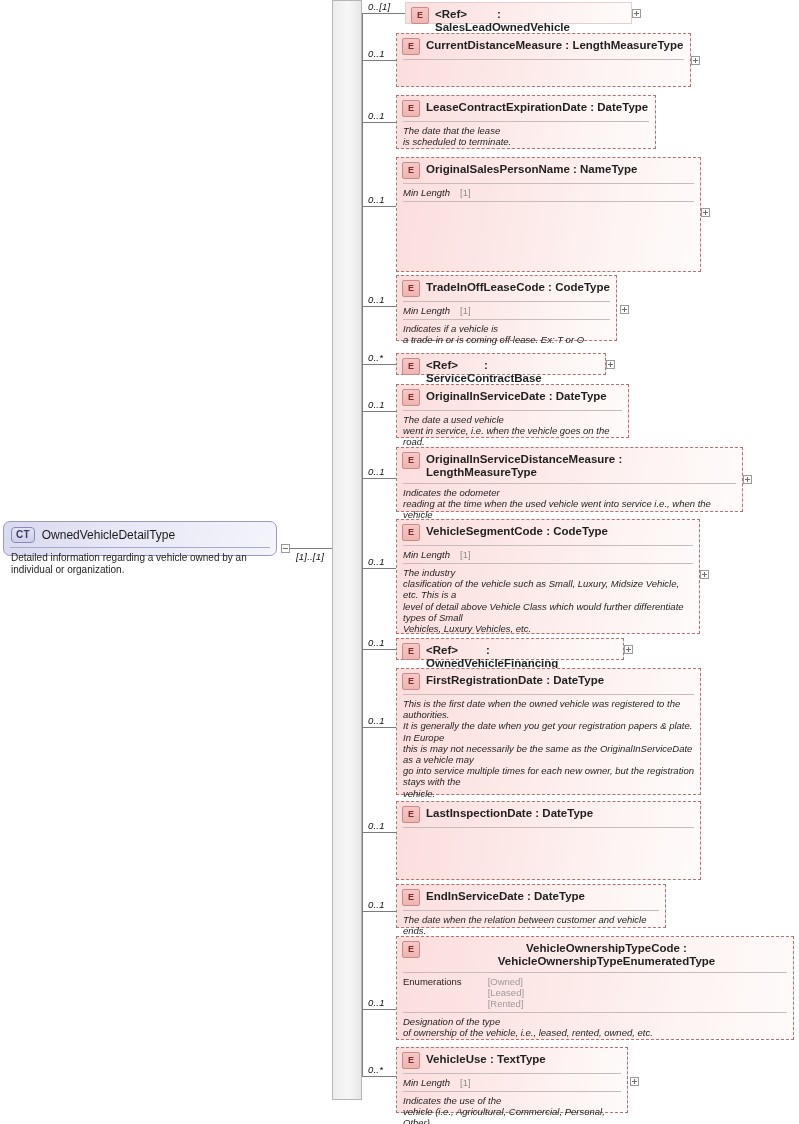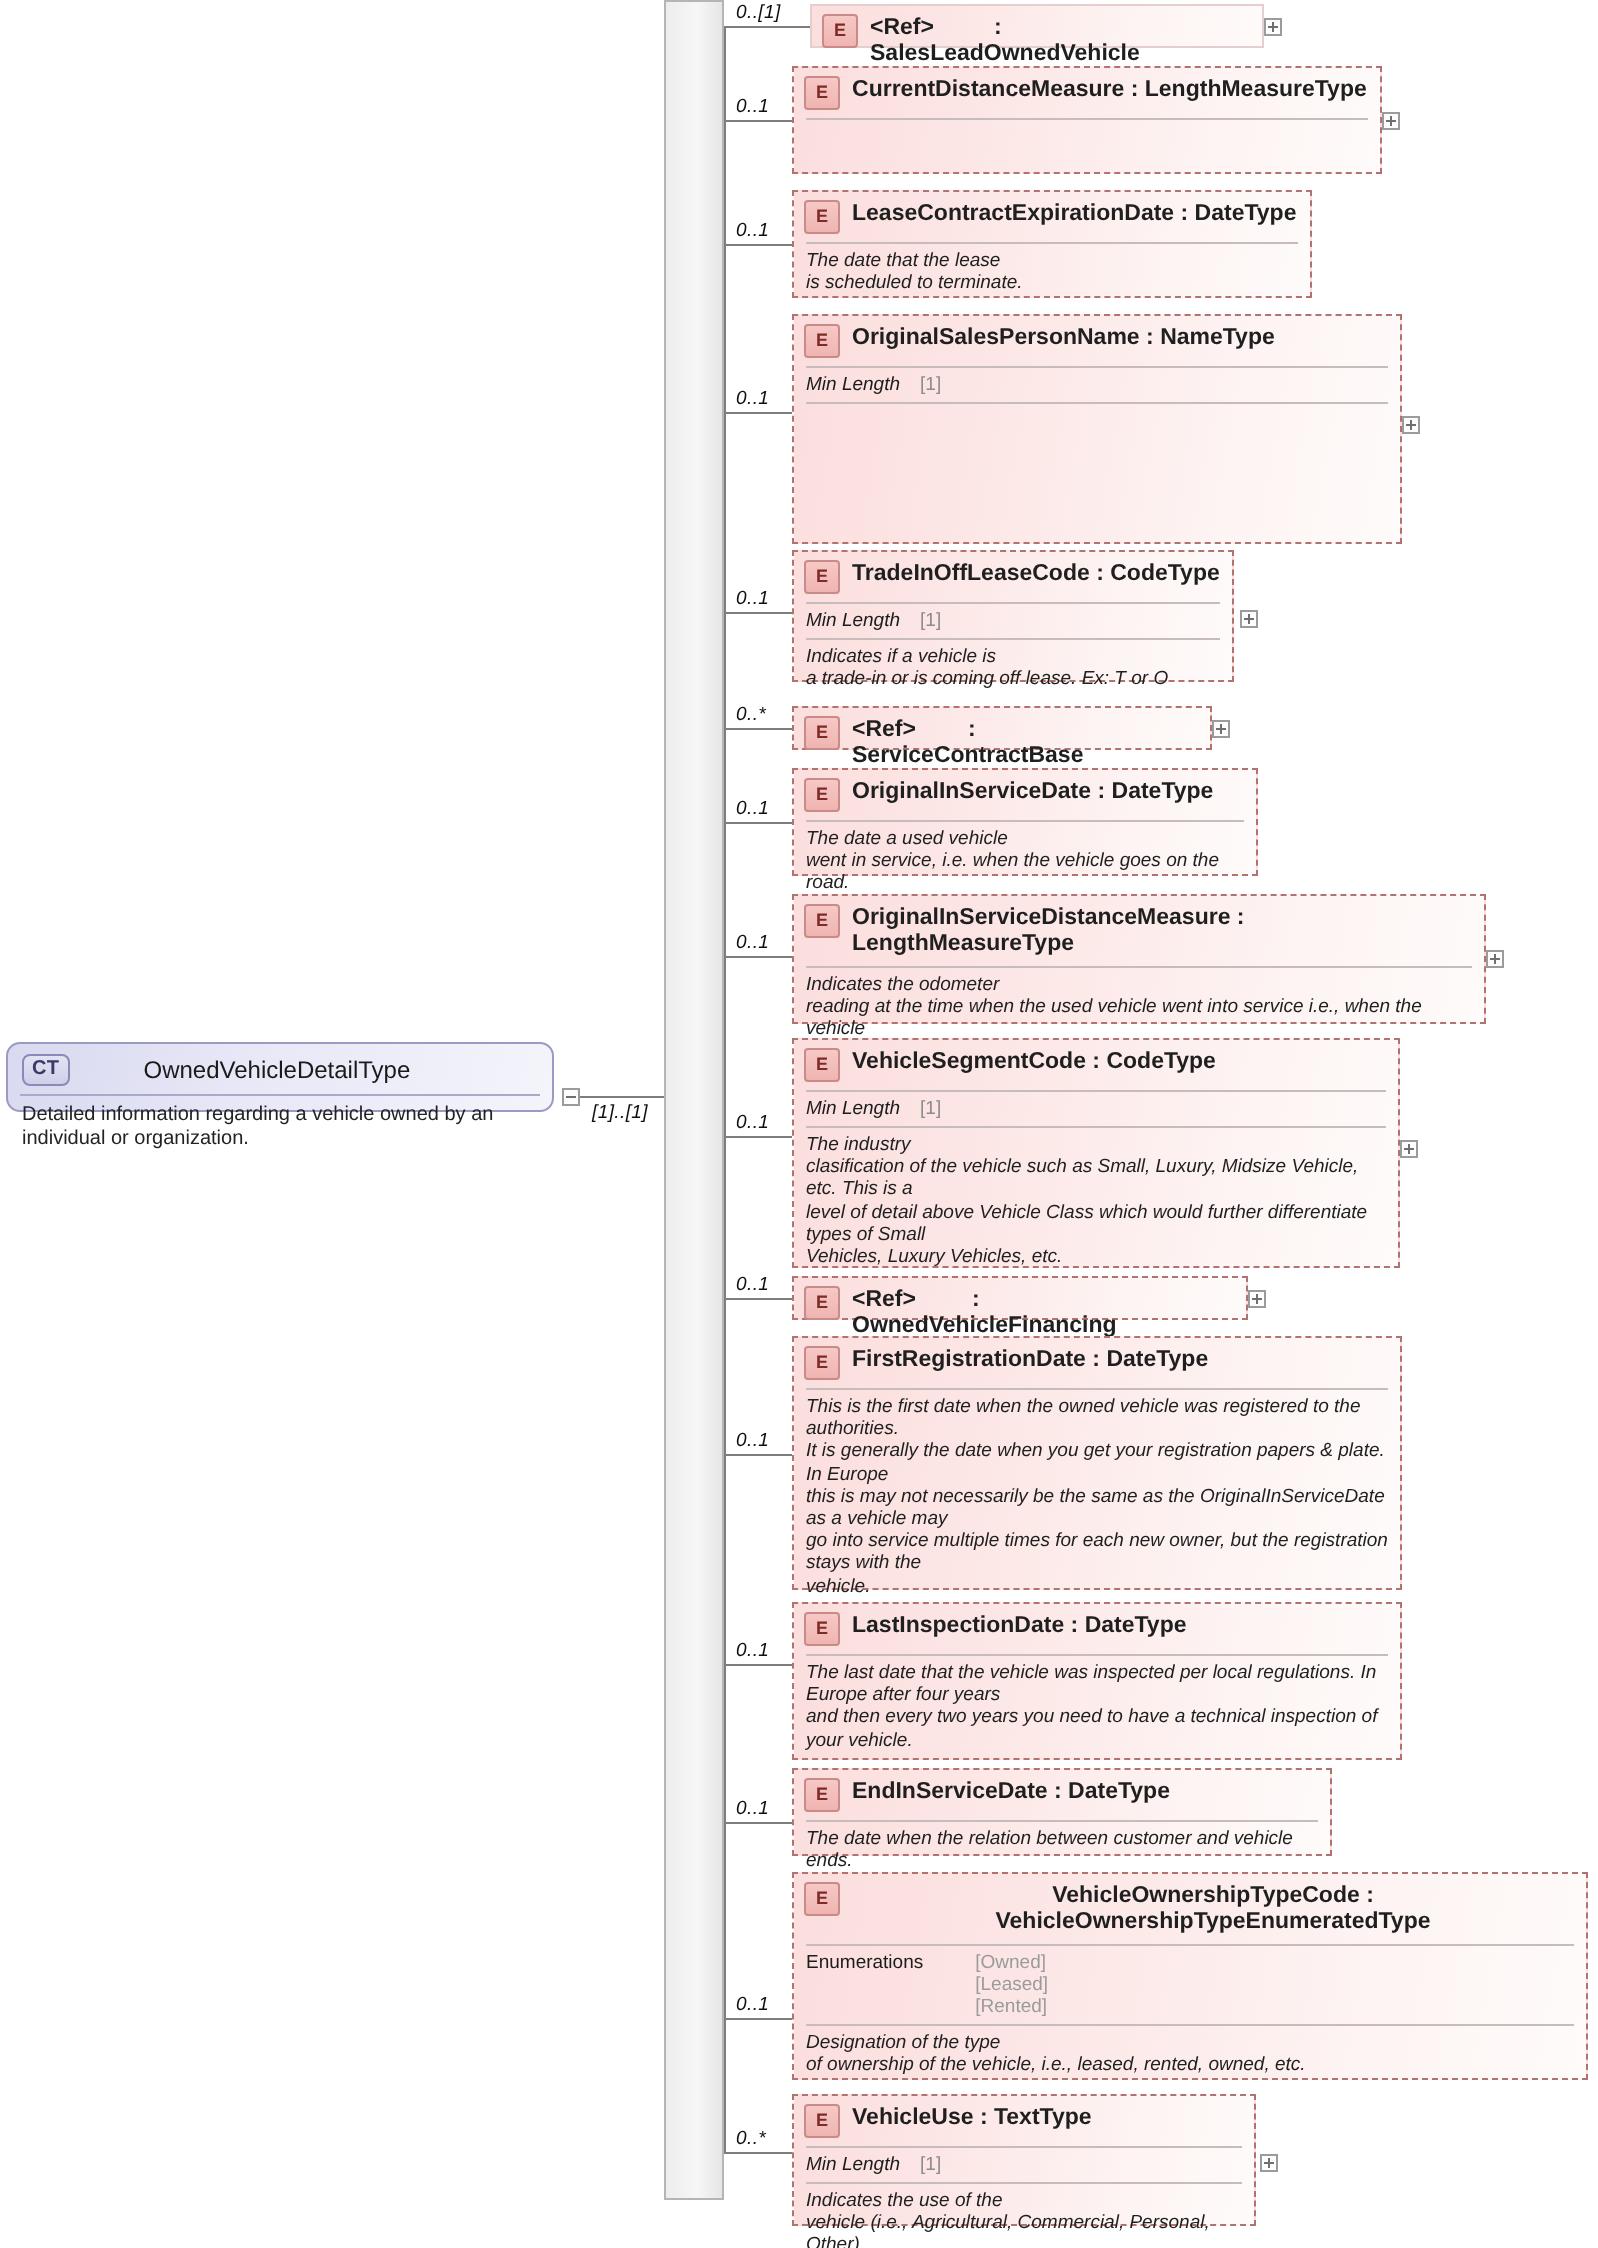--- a/index.html
+++ b/index.html
@@ -34,21 +34,21 @@
     border-radius:4px;
     background:linear-gradient(180deg,#e3e3f4,#cfcfe9);
     color:#3a3a66;
     font-size:10px;
     font-weight:bold;
     line-height:11px;
     padding:1px 4px 2px 4px;
     letter-spacing:.2px;
   }
   .ct-title{
-    font-size:12px;color:#1a1a1a;font-weight:normal;margin-left:30px;
+    font-size:12px;color:#1a1a1a;font-weight:normal;
   }
   .ct-sep{height:1px;background:#a9a9cd;margin:0 6px;}
   .ct-desc{
     font-size:10px;
     line-height:12px;
     color:#232323;
     padding:4px 7px 5px 7px;
   }
 
   
@@ -351,22 +351,20 @@
   </div>
 
   <div class="hline" style="left:362px;top:832px;width:34px;"></div>
   <div class="card" style="left:368px;top:820px;">0..1</div>
   <div class="el-box" style="left:396px;top:801px;width:305px;height:79px;">
     <div class="el-head">
       <span class="el-badge">E</span>
       <span class="el-title"><span>LastInspectionDate</span> : <span>DateType</span></span>
     </div>
     <div class="el-rule"></div>
-    <div class="el-desc">The last date that the vehicle was inspected per local regulations. In Europe after four years
-and then every two years you need to have a technical inspection of your vehicle.</div>
   </div>
 
   <div class="hline" style="left:362px;top:911px;width:34px;"></div>
   <div class="card" style="left:368px;top:899px;">0..1</div>
   <div class="el-box" style="left:396px;top:884px;width:270px;height:44px;">
     <div class="el-head">
       <span class="el-badge">E</span>
       <span class="el-title"><span>EndInServiceDate</span> : <span>DateType</span></span>
     </div>
     <div class="el-rule"></div>

